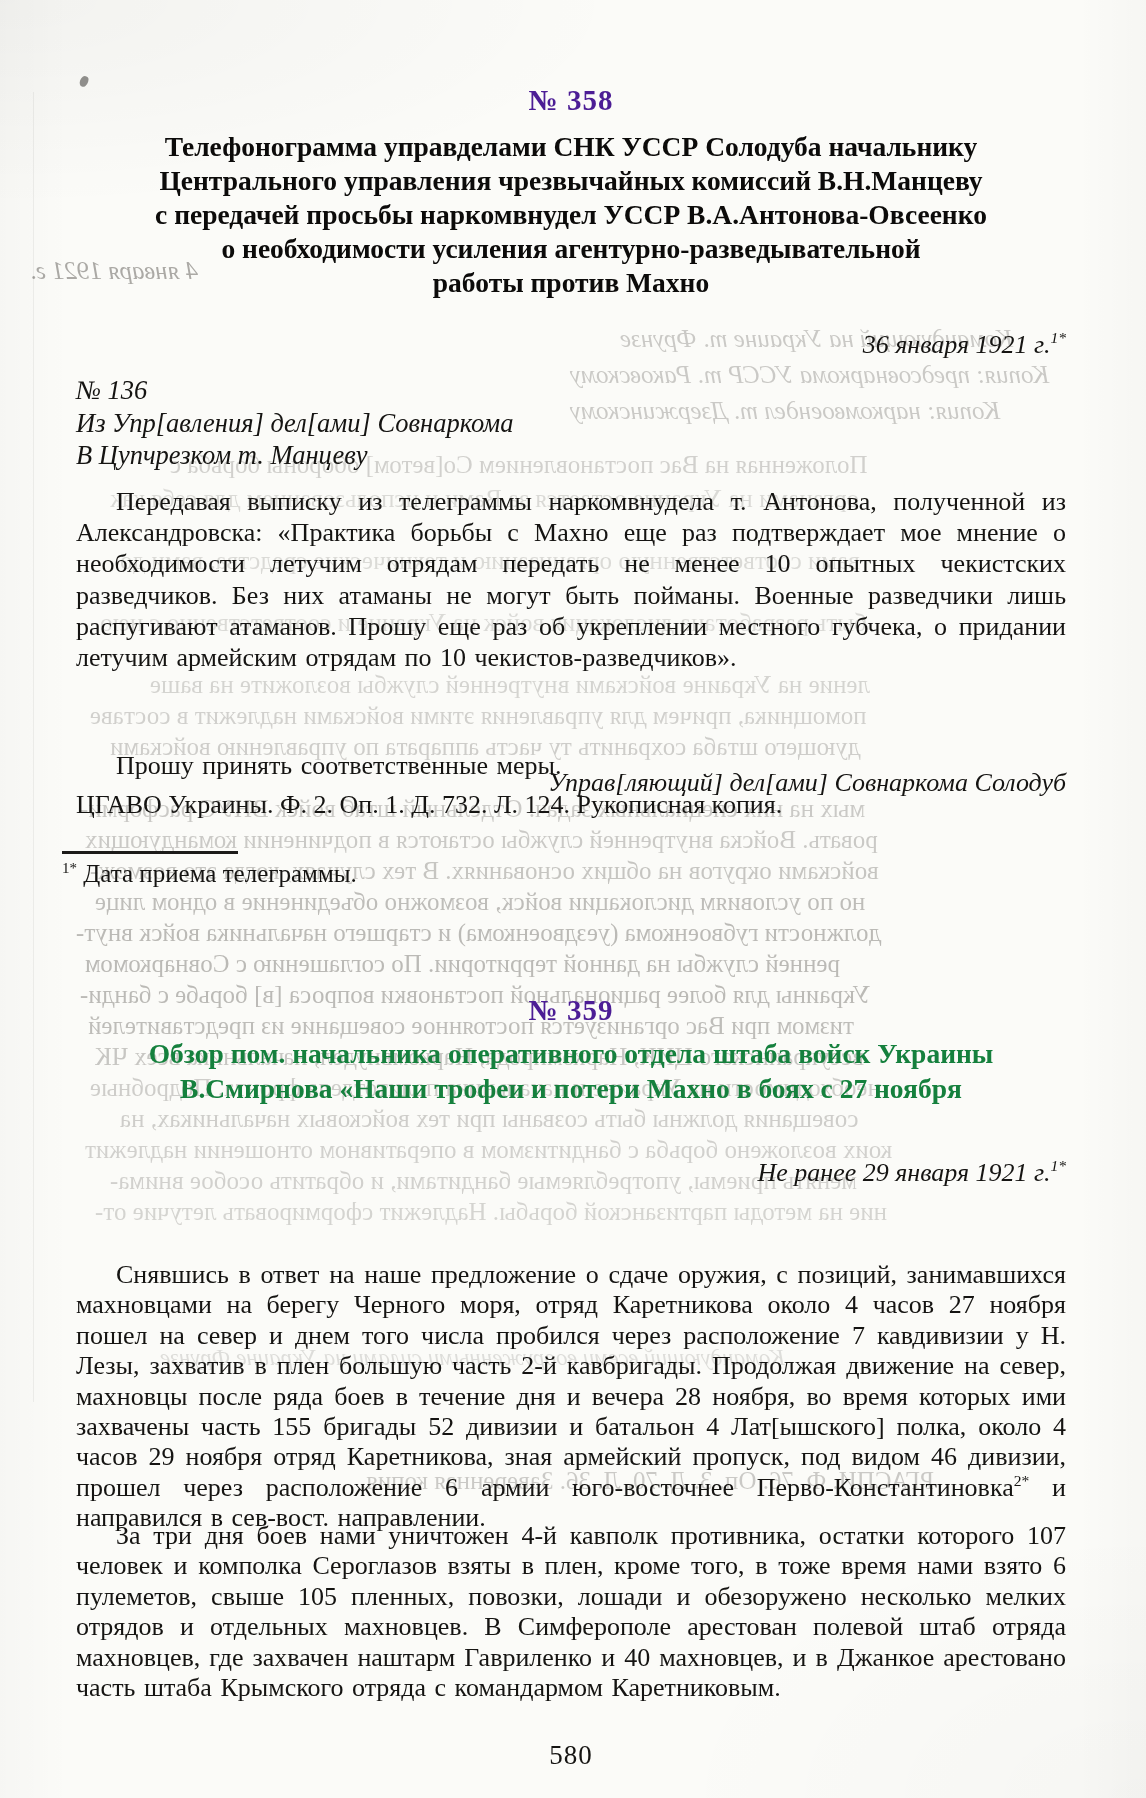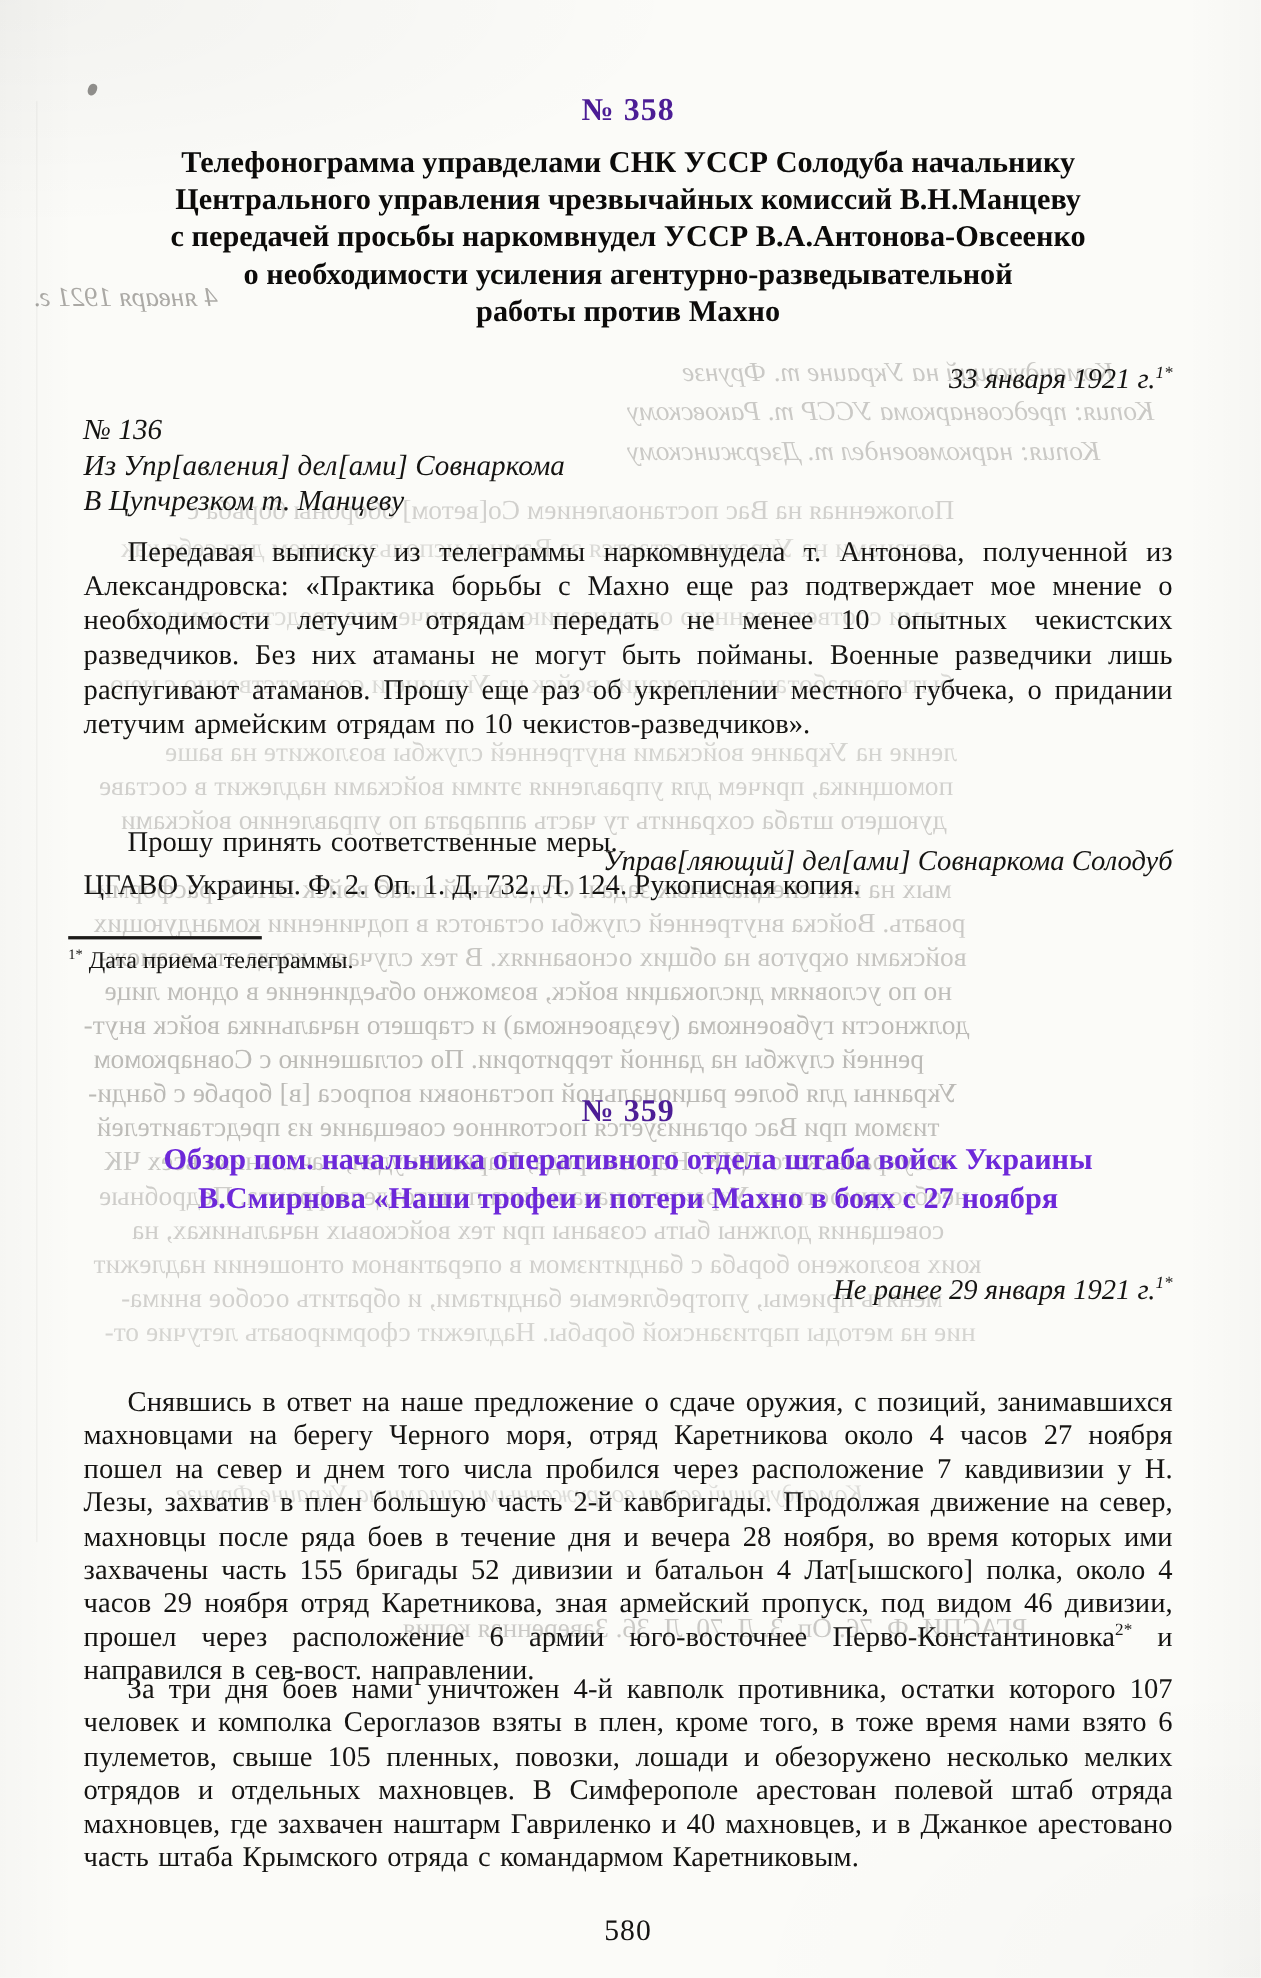--- a/index.html
+++ b/index.html
@@ -19,29 +19,29 @@
       linear-gradient(90deg, rgba(0,0,0,0.018), transparent 6%, transparent 94%, rgba(0,0,0,0.02));
   }
   .col { position:absolute; left:76px; width:990px; }
   .center { text-align:center; }
   .right { text-align:right; }
   .just { text-align:justify; }
   .it { font-style:italic; }
 
   .doc-num { font-size:29px; font-weight:bold; letter-spacing:1px; color:#4c1d95; }
   .doc-title { font-size:27.5px; font-weight:bold; line-height:34px; color:#0c0b0a; }
-  .doc-title-359 { font-size:27.5px; font-weight:bold; line-height:35px; color:#6d28d9; }
+  .doc-title-359 { font-size:27.5px; font-weight:bold; line-height:35px; color:#15803d; }
   .date-line { font-size:26px; }
   .ref-block { font-size:26.5px; line-height:32.5px; }
   .body-par { font-size:26px; line-height:31.2px; word-spacing:2px; text-indent:40px; }
   .body-par-tight { font-size:26px; line-height:30.4px; word-spacing:2px; text-indent:40px; }
   .sig-line { font-size:26px; }
   .arch-line { font-size:26px; }
   .footnote-rule { position:absolute; left:62px; top:851px; width:176px; border-top:3px solid #1c1b19; }
-  .footnote { font-size:22px; }
+  .footnote { font-size:25px; }
   .page-num { font-size:27px; letter-spacing:1px; }
   sup { font-size:0.6em; vertical-align:super; line-height:0; }
 
   
   .bleed {
     position:absolute;
     transform:scaleX(-1);
     color:#5d5a55;
     filter:blur(0.7px);
     font-size:25px;
@@ -102,21 +102,21 @@
 
   <div class="col center doc-title" style="top:130px;">
     <div>Телефонограмма управделами СНК УССР Солодуба начальнику</div>
     <div>Центрального управления чрезвычайных комиссий В.Н.Манцеву</div>
     <div>с передачей просьбы наркомвнудел УССР В.А.Антонова-Овсеенко</div>
     <div>о необходимости усиления агентурно-разведывательной</div>
     <div>работы против Махно</div>
   </div>
 
   <div class="col right date-line it" style="top:330px;">
-    <span>33 января 1921 г.</span><sup>1*</sup>
+    <span>36 января 1921 г.</span><sup>1*</sup>
   </div>
 
   <div class="col ref-block it" style="top:374px;">
     <div>№ 136</div>
     <div>Из Упр[авления] дел[ами] Совнаркома</div>
     <div>В Цупчрезком т. Манцеву</div>
   </div>
 
   <div class="col just body-par" style="top:486px;">Передавая выписку из телеграммы наркомвнудела т. Антонова, полученной из Александровска: «Практика борьбы с Махно еще раз подтверждает мое мнение о необходимости летучим отрядам передать не менее 10 опытных чекистских разведчиков. Без них атаманы не могут быть пойманы. Военные разведчики лишь распугивают атаманов. Прошу еще раз об укреплении местного губчека, о придании летучим армейским отрядам по 10 чекистов-разведчиков».</div>
 

